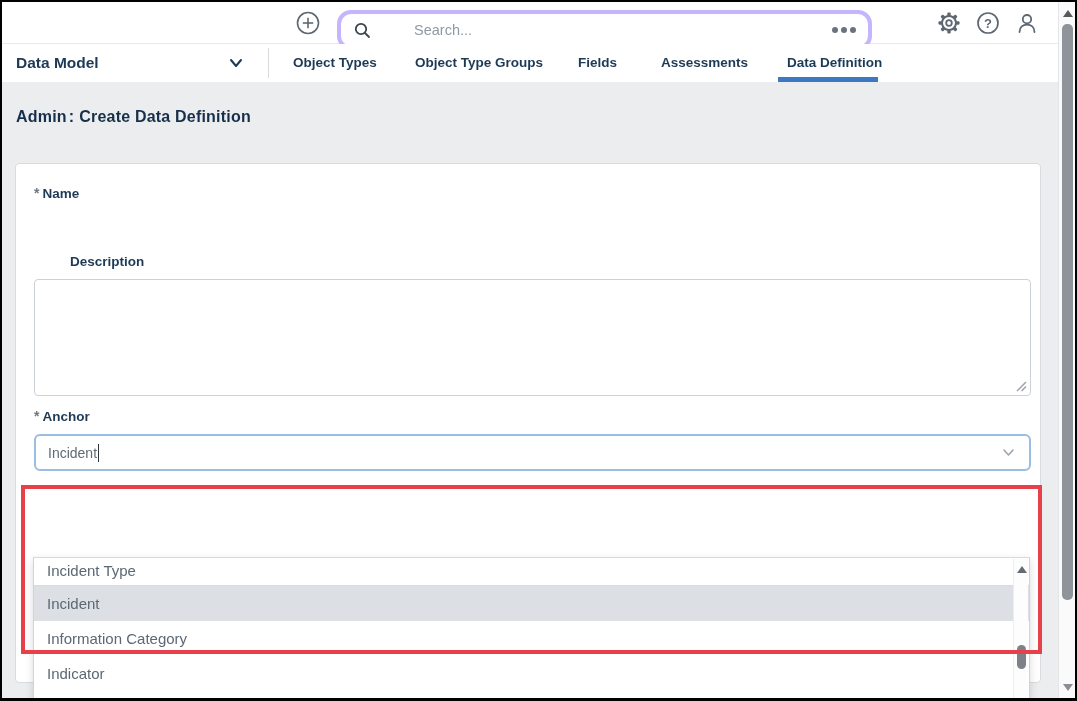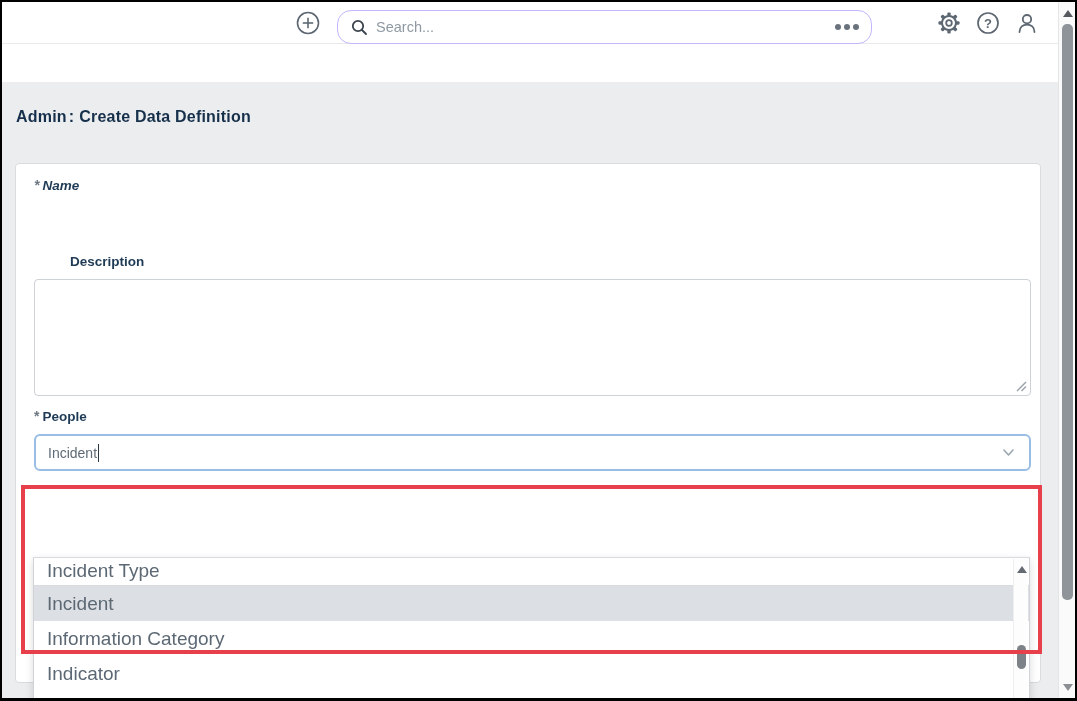--- a/index.html
+++ b/index.html
@@ -3,21 +3,21 @@
 <meta charset="utf-8">
 <style>
   * { margin:0; padding:0; box-sizing:border-box; }
   body { font-family:"Liberation Sans", sans-serif; background:#555; }
   .frame { position:relative; width:1077px; height:701px; background:#000; overflow:hidden; }
   .app { position:absolute; left:2px; top:2px; width:1073px; height:696px; background:#fff; overflow:hidden; }
 
   
   .topbar { position:absolute; left:0; top:0; width:1056px; height:42px; background:#fff; border-bottom:1px solid #e8eaec; }
   .icon-plus { position:absolute; left:294px; top:9px; }
-  .search-pill { position:absolute; left:335px; top:8px; width:535px; height:27px; border:1px solid #c4b5fd; border-radius:14px; background:#fff; display:flex; align-items:center; padding:16px 12px; }
+  .search-pill { position:absolute; left:335px; top:8px; width:535px; height:27px; border:4px solid #c4b5fd; border-radius:14px; background:#fff; display:flex; align-items:center; padding:16px 12px;gap:35px; }
   .search-pill svg { flex:0 0 auto; }
   .search-input { border:none; outline:none; flex:1; margin-left:8px; font-family:"Liberation Sans",sans-serif; font-size:14.5px; color:#4a545e; background:transparent; }
   .search-input::placeholder { color:#8f99a3; }
   .ooo { display:flex; gap:3px; align-items:center; }
   .ooo i { width:6px; height:6px; border-radius:50%; background:#6a737d; display:block; } 
   .tb-icon { position:absolute; top:9px; cursor:pointer; }
   .tb-gear { left:935px; }
   .tb-help { left:974px; }
   .tb-user { left:1013px; }
 
@@ -33,39 +33,39 @@
   .tab-underline { position:absolute; left:776px; top:33px; width:100px; height:5px; background:#3c79c4; }
 
   
   .content { position:absolute; left:0; top:80px; width:1056px; height:616px; background:#ecedef; }
   .page-title { position:absolute; left:14px; top:26px; font-size:16px; font-weight:800; color:#16304b; letter-spacing:0.2px; }
   .page-title .sep { padding:0 5px 0 2px; }
 
   .card { position:absolute; left:13px; top:81px; width:1026px; height:520px; background:#fff; border:1px solid #d9dcde; border-radius:4px; }
   .fld-label { position:absolute; font-size:13.5px; font-weight:700; color:#1e3a55; }
   .req { color:#6e7883; font-weight:700; margin-right:3px; font-size:14px; }
-  .lbl-name { left:18px; top:13px;font-style:italic; }
+  .lbl-name { left:18px; top:21px; }
   .lbl-desc { left:18px; top:90px;padding-left:36px; }
   .lbl-anchor { left:18px; top:244px; }
 
   .text-input { position:absolute; left:18px; width:997px; height:36px; border:1px solid #ccd2d7; border-radius:4px; padding:0 12px; font-family:"Liberation Sans",sans-serif; font-size:14px; color:#5f6b76; background:#fff; outline:none; }
   .inp-name { top:47px; }
   .textarea-wrap { position:absolute; left:18px; top:115px; width:997px; height:117px; }
   .textarea-wrap textarea { width:100%; height:100%; border:1px solid #ccd2d7; border-radius:4px; resize:none; padding:8px 12px; font-family:"Liberation Sans",sans-serif; font-size:14px; color:#5f6b76; outline:none; }
   .resize-grip { position:absolute; right:4px; bottom:4px; }
 
   .combobox { position:absolute; left:18px; top:270px; width:997px; height:37px; border:2px solid #99bde4; border-radius:6px; background:#fff; display:flex; align-items:center; padding:0 12px; cursor:text; }
   .combobox-value { font-size:14px; color:#5f6b76; }
   .caret { display:inline-block; width:1px; height:18px; background:#2a3640; margin-left:1px; animation:blink 1.1s steps(1) infinite; }
   @keyframes blink { 50% { opacity:0; } }
   .combobox-chevron { position:absolute; right:14px; top:12px; }
 
   
   .dropdown { position:absolute; left:31px; top:475px; width:997px; height:222px; background:#fff; border:1px solid #d0d4d8; border-top:1px solid #d8dbde; box-shadow:0 3px 8px rgba(0,0,0,0.15); overflow:hidden; }
-  .dd-item { height:35px; line-height:35px; padding-left:13px; font-size:19px; color:#5c6874; cursor:pointer; }
+  .dd-item { height:35px; line-height:35px; padding-left:13px; font-size:15px; color:#5c6874; cursor:pointer; }
   .dd-item.first { height:28px; line-height:26px; border-bottom:1px solid #d9dcdf; }
   .dd-item.highlighted { background:#dce0e4; }
   .dd-scrollbar { position:absolute; right:1px; top:1px; bottom:0; width:15px; background:#fdfdfe; border-left:1px solid #eceef0; }
   .dd-up-arrow { position:absolute; left:3px; top:7px; width:0; height:0; border-left:5px solid transparent; border-right:5px solid transparent; border-bottom:7px solid #646b72; }
   .dd-thumb { position:absolute; left:3px; top:86px; width:9px; height:24px; border-radius:5px; background:#7d8288; }
 
   
   .red-box { position:absolute; left:19px; top:403px; width:1021px; height:169px; border:4px solid #e8404b; pointer-events:none; z-index:30; }
 
   
@@ -129,39 +129,56 @@
         </svg>
       </span>
       <span class="tb-icon tb-user">
         <svg width="24" height="24" viewBox="0 0 24 24">
           <circle cx="12" cy="8.2" r="4.2" fill="none" stroke="#5d6771" stroke-width="1.8"></circle>
           <path d="M4.5 21 C4.5 15.8 8 13.6 12 13.6 S19.5 15.8 19.5 21" fill="none" stroke="#5d6771" stroke-width="1.8" stroke-linecap="round"></path>
         </svg>
       </span>
     </div>
 
+    <div class="navbar">
+      <div class="module">
+        <span class="module-label">Data Model</span>
+      </div>
+      <span class="module-chevron">
+        <svg width="14" height="10" viewBox="0 0 14 10">
+          <polyline points="2,2 7,8 12,2" fill="none" stroke="#1d3a55" stroke-width="2" stroke-linecap="round" stroke-linejoin="round"></polyline>
+        </svg>
+      </span>
+      <div class="nav-divider"></div>
+      <span class="tab tab-1">Object Types</span>
+      <span class="tab tab-2">Object Type Groups</span>
+      <span class="tab tab-3">Fields</span>
+      <span class="tab tab-4">Assessments</span>
+      <span class="tab tab-5 active">Data Definition</span>
+      <div class="tab-underline"></div>
+    </div>
 
     <div class="content">
       <h1 class="page-title"><span>Admin</span><span class="sep">:</span><span>Create Data Definition</span></h1>
 
       <div class="card">
         <div class="fld-label lbl-name"><span class="req">*</span><span>Name</span></div>
 
         <div class="fld-label lbl-desc">Description</div>
         <div class="textarea-wrap">
           <textarea style=""></textarea>
           <span class="resize-grip">
             <svg width="11" height="11" viewBox="0 0 11 11">
               <line x1="1" y1="10" x2="10" y2="1" stroke="#9aa2aa" stroke-width="1.4"></line>
               <line x1="5.5" y1="10" x2="10" y2="5.5" stroke="#9aa2aa" stroke-width="1.4"></line>
             </svg>
           </span>
         </div>
 
-        <div class="fld-label lbl-anchor"><span class="req">*</span><span>People</span></div>
+        <div class="fld-label lbl-anchor"><span class="req">*</span><span>Anchor</span></div>
         <div class="combobox">
           <span class="combobox-value">Incident</span>
           <span class="caret"></span>
           <span class="combobox-chevron">
             <svg width="13" height="9" viewBox="0 0 13 9">
               <polyline points="2,2 6.5,7 11,2" fill="none" stroke="#9aa6b0" stroke-width="1.6" stroke-linecap="round" stroke-linejoin="round"></polyline>
             </svg>
           </span>
         </div>
       </div>

